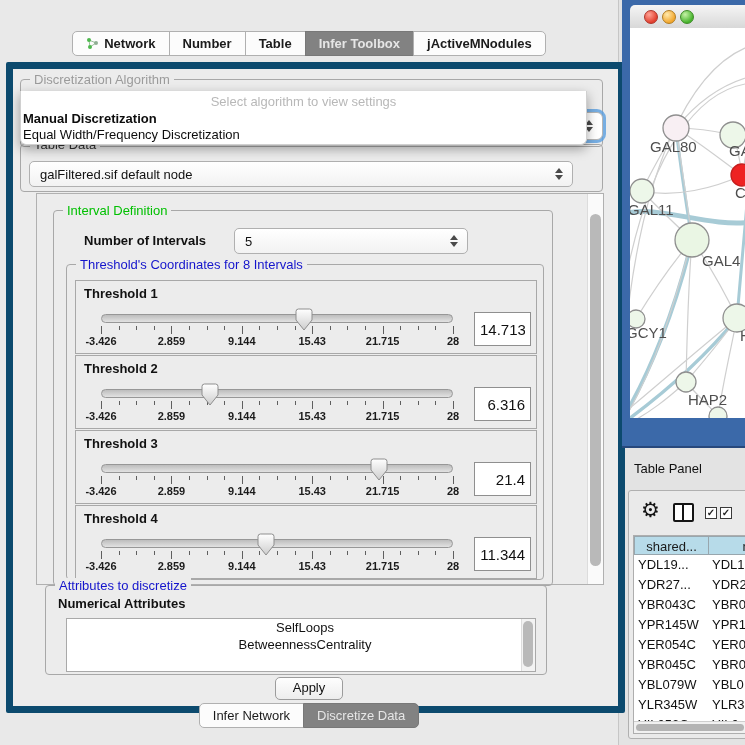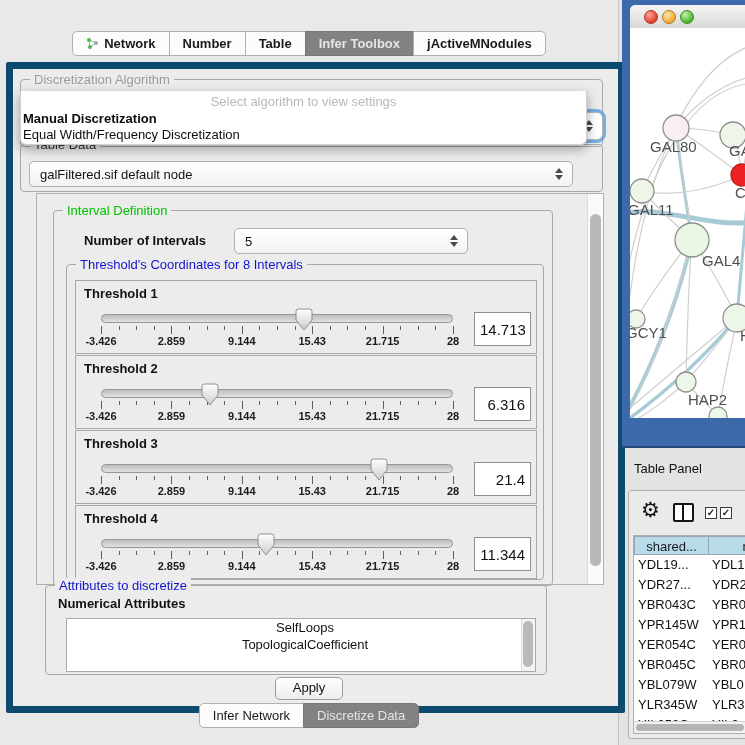--- a/index.html
+++ b/index.html
@@ -369,21 +369,21 @@
           <div class="vthumb"></div>
         </div>
     </div>
 
     <div id="attr-group" class="groupbox">
       <span class="legend blue">Attributes to discretize</span>
       <span id="attr-label" class="abs">Numerical Attributes</span>
       <div id="attr-list" class="abs">
         <div id="attr-items">
             <div class="attr-item">SelfLoops</div>
-            <div class="attr-item">TopologicalCoefficient</div>
+            <div class="attr-item">BetweennessCentrality</div>
           </div>
         <div id="attr-vscroll">
             <div class="vthumb"></div>
           </div>
       </div>
     </div>
 
     <div id="apply-btn" class="abs">Apply</div>
   </div>
 

